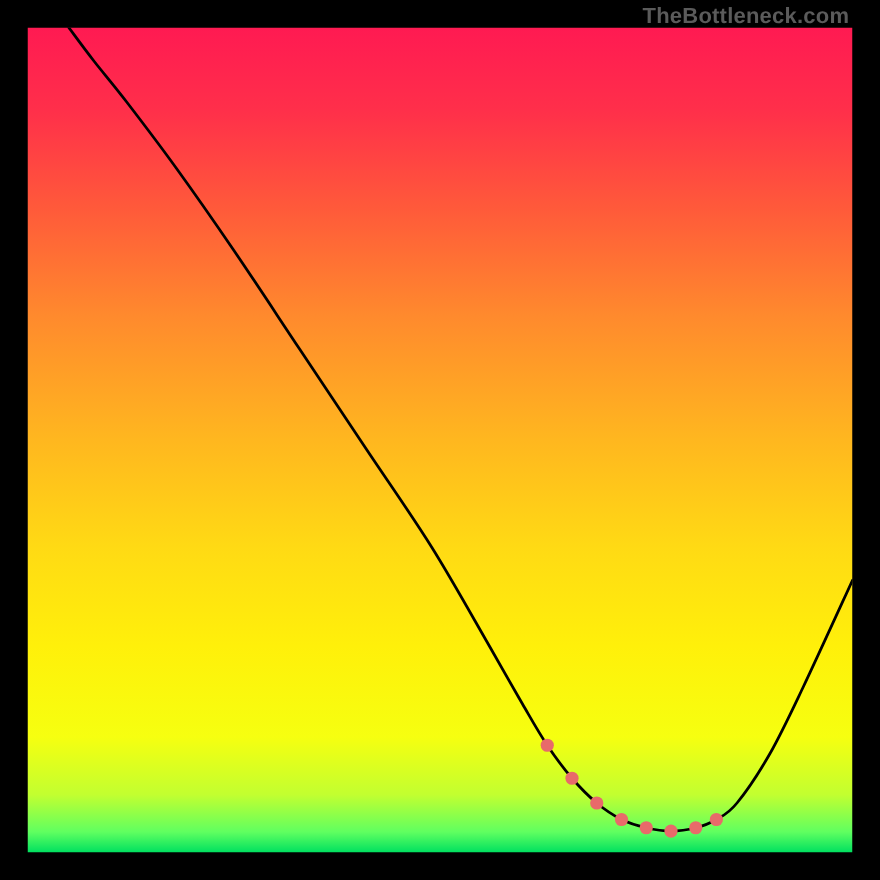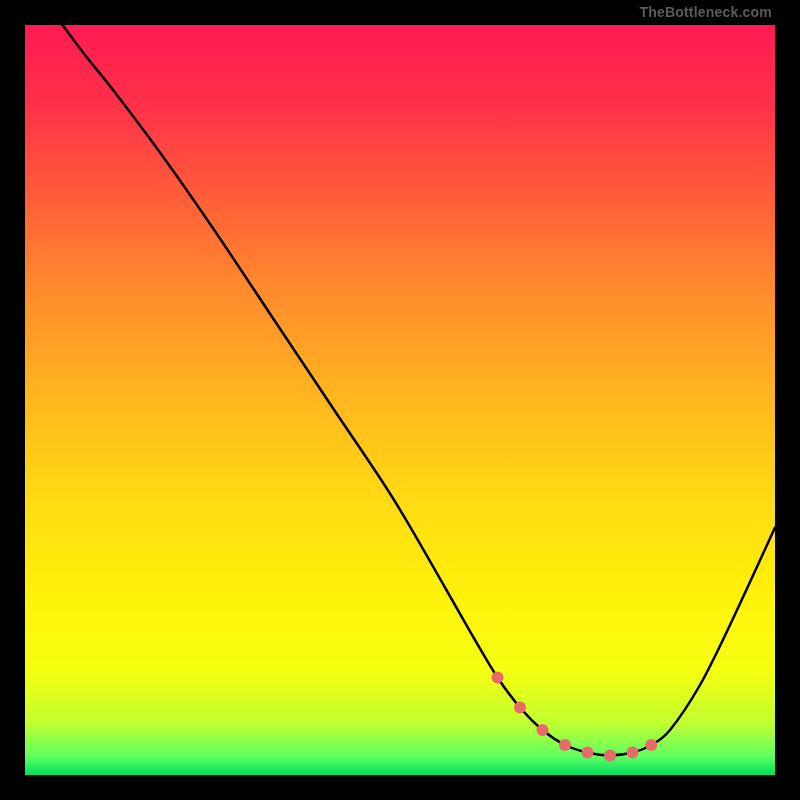--- a/index.html
+++ b/index.html
@@ -37,21 +37,21 @@
     left: 0;
     top: 0;
     width: 100%;
     height: 100%;
   }
   .watermark {
     position: absolute;
     top: 4px;
     right: 28px;
     font-family: Arial, Helvetica, sans-serif;
-    font-size: 14px;
+    font-size: 20px;
     font-weight: 600;
     color: #5b5b5b;
     letter-spacing: 0.2px;
     margin-left: 32px;
   }
 </style>
 </head>
 <body>
 
 <div class="frame">

